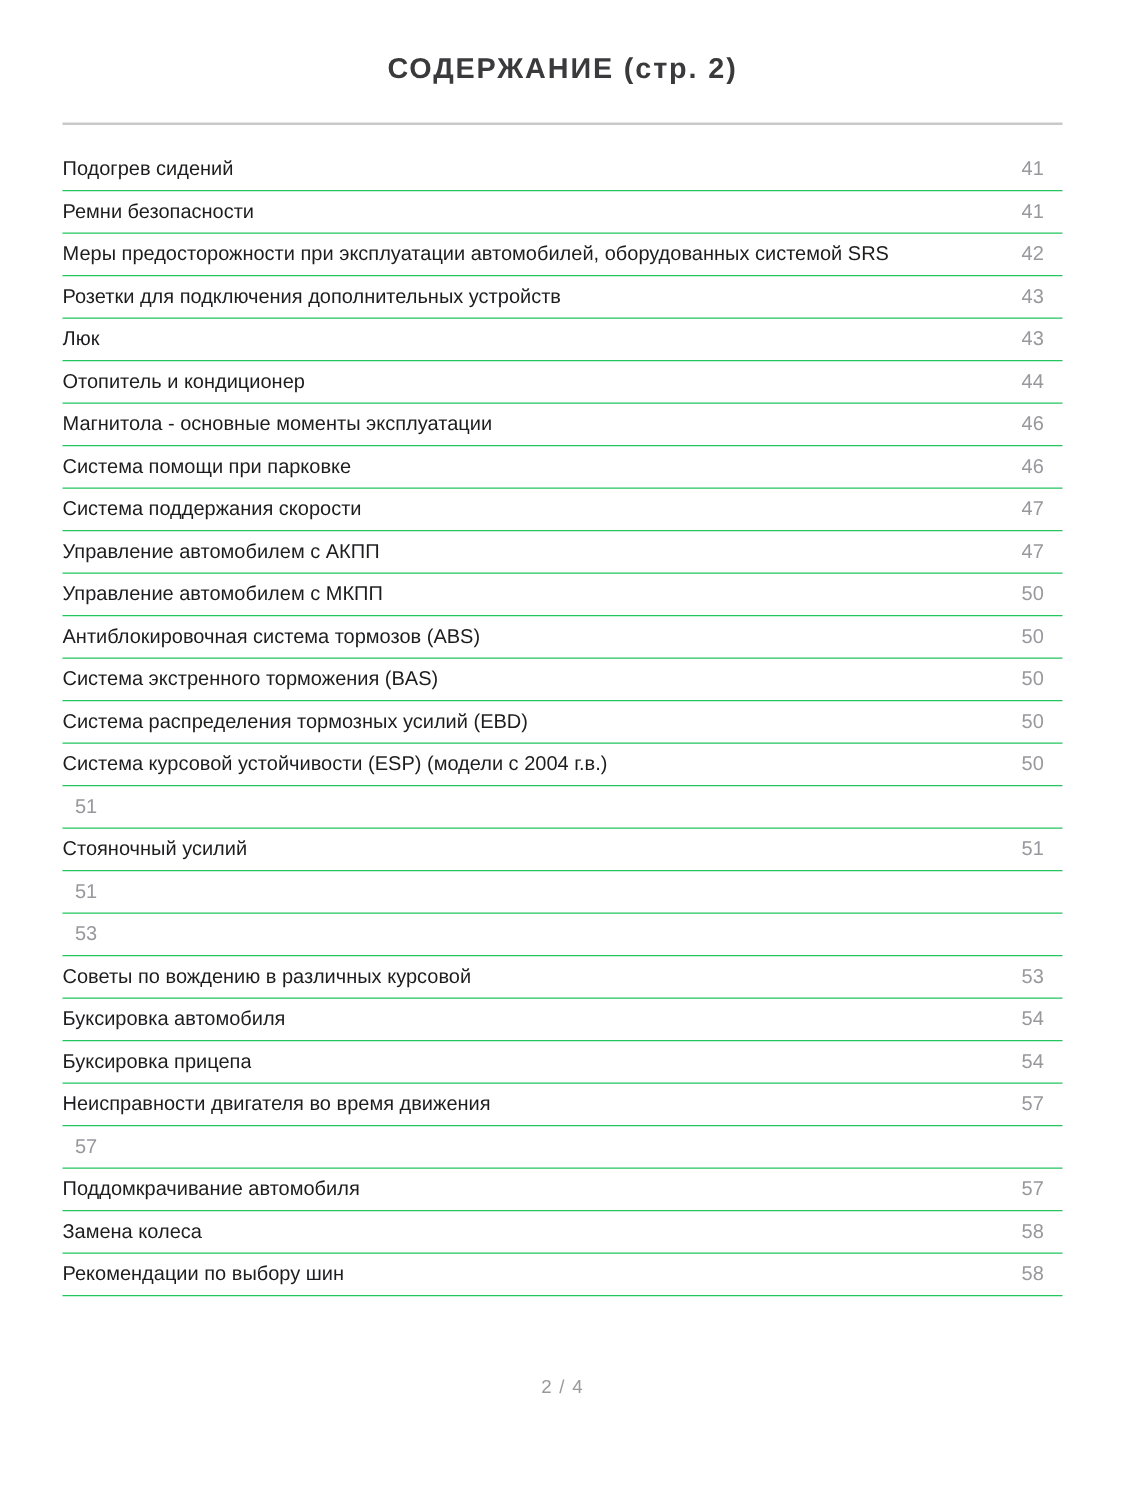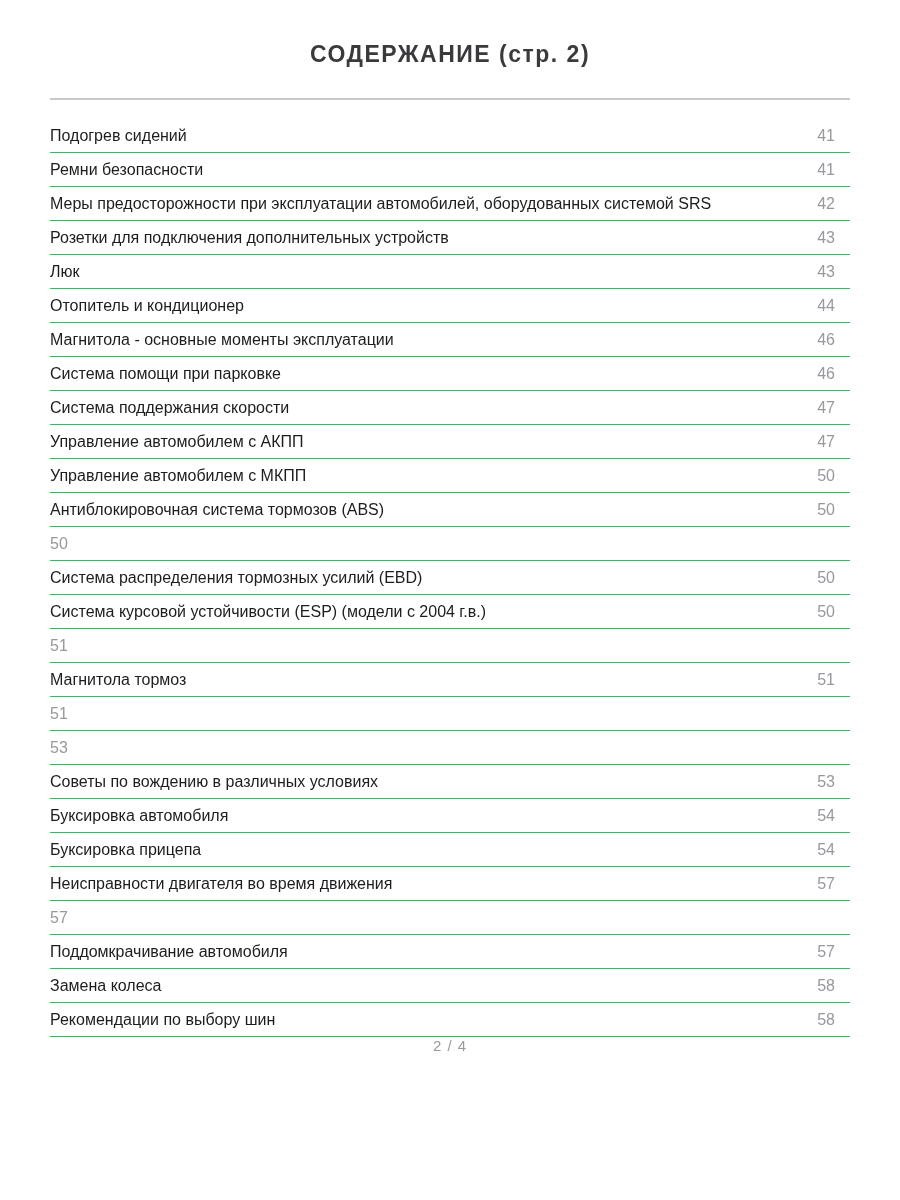--- a/index.html
+++ b/index.html
@@ -47,22 +47,24 @@
   }
   .toc-label {
     color: #1d1d1f;
     white-space: nowrap;
     overflow: hidden;
   }
   .toc-page {
     color: #98989d;
     padding-right: 15px;
     flex-shrink: 0;
+    margin-left: 10px;
   }
   .pagination {
+    margin-top: 64px;
     text-align: center;
     font-size: 15px;
     color: #9a9a9a;
     letter-spacing: 1px;
   }
 </style>
 </head>
 <body>
 
 <div class="page">
@@ -123,52 +125,53 @@
     <span class="toc-label">Управление автомобилем с МКПП</span>
     <span class="toc-page">50</span>
   </div>
 
   <div class="toc-row">
     <span class="toc-label">Антиблокировочная система тормозов (ABS)</span>
     <span class="toc-page">50</span>
   </div>
 
   <div class="toc-row">
+    <span class="toc-label">Система экстренного торможения (BAS)</span>
     <span class="toc-page">50</span>
   </div>
 
   <div class="toc-row">
     <span class="toc-label">Система распределения тормозных усилий (EBD)</span>
     <span class="toc-page">50</span>
   </div>
 
   <div class="toc-row">
     <span class="toc-label">Система курсовой устойчивости (ESP) (модели с 2004 г.в.)</span>
     <span class="toc-page">50</span>
   </div>
 
   <div class="toc-row">
     <span class="toc-page">51</span>
   </div>
 
   <div class="toc-row">
-    <span class="toc-label">Магнитола тормоз</span>
+    <span class="toc-label">Стояночный усилий</span>
     <span class="toc-page">51</span>
   </div>
 
   <div class="toc-row">
     <span class="toc-page">51</span>
   </div>
 
   <div class="toc-row">
     <span class="toc-page">53</span>
   </div>
 
   <div class="toc-row">
-    <span class="toc-label">Советы по вождению в различных условиях</span>
+    <span class="toc-label">Советы по вождению в различных курсовой</span>
     <span class="toc-page">53</span>
   </div>
 
   <div class="toc-row">
     <span class="toc-label">Буксировка автомобиля</span>
     <span class="toc-page">54</span>
   </div>
 
   <div class="toc-row">
     <span class="toc-label">Буксировка прицепа</span>

